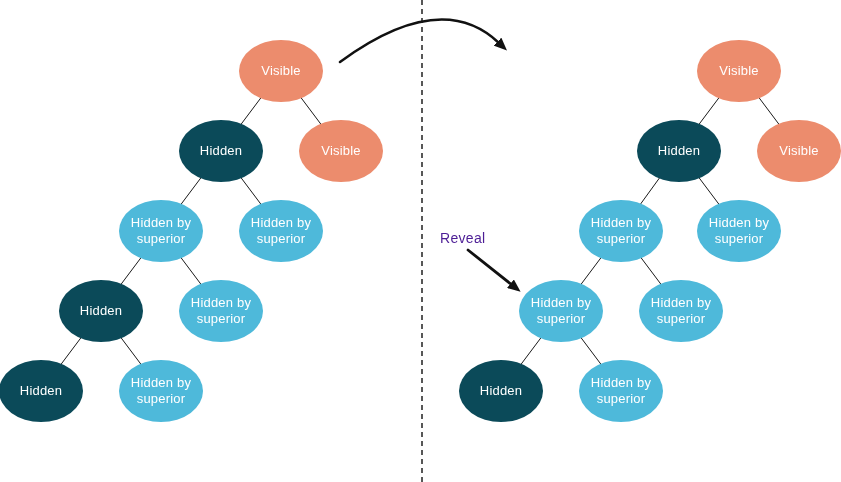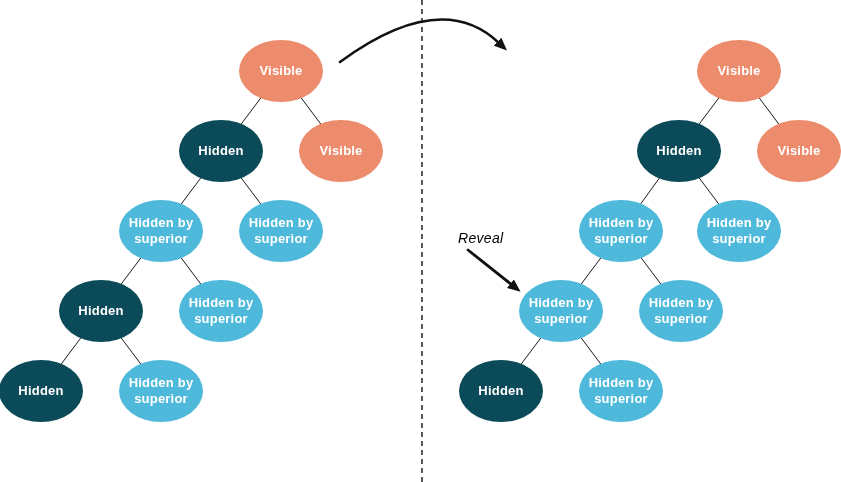--- a/index.html
+++ b/index.html
@@ -27,35 +27,34 @@
     position: absolute;
     width: 84px;
     height: 62px;
     border-radius: 50%;
     display: flex;
     align-items: center;
     justify-content: center;
     text-align: center;
     color: #ffffff;
     font-size: 13px;
-    font-weight: 700;
+    font-weight: 400;
     line-height: 1.25;
     padding: 0 7px;
     box-sizing: border-box;
     letter-spacing: 0.2px;
   }
   .reveal-label {
     position: absolute;
-    left: 458px;
+    left: 440px;
     top: 230px;
     font-size: 14px;
     font-weight: 500;
-    color: #000000;
+    color: #4c1d95;
     letter-spacing: 0.3px;
-    font-style: italic;
   }
 </style>
 </head>
 <body>
 
 <div class="canvas">
 
   <svg class="layer" viewBox="0 0 841 482" xmlns="http://www.w3.org/2000/svg">
     <defs>
       <marker id="arrowhead" markerUnits="userSpaceOnUse" markerWidth="13" markerHeight="11" refX="2" refY="5.5" orient="auto">

